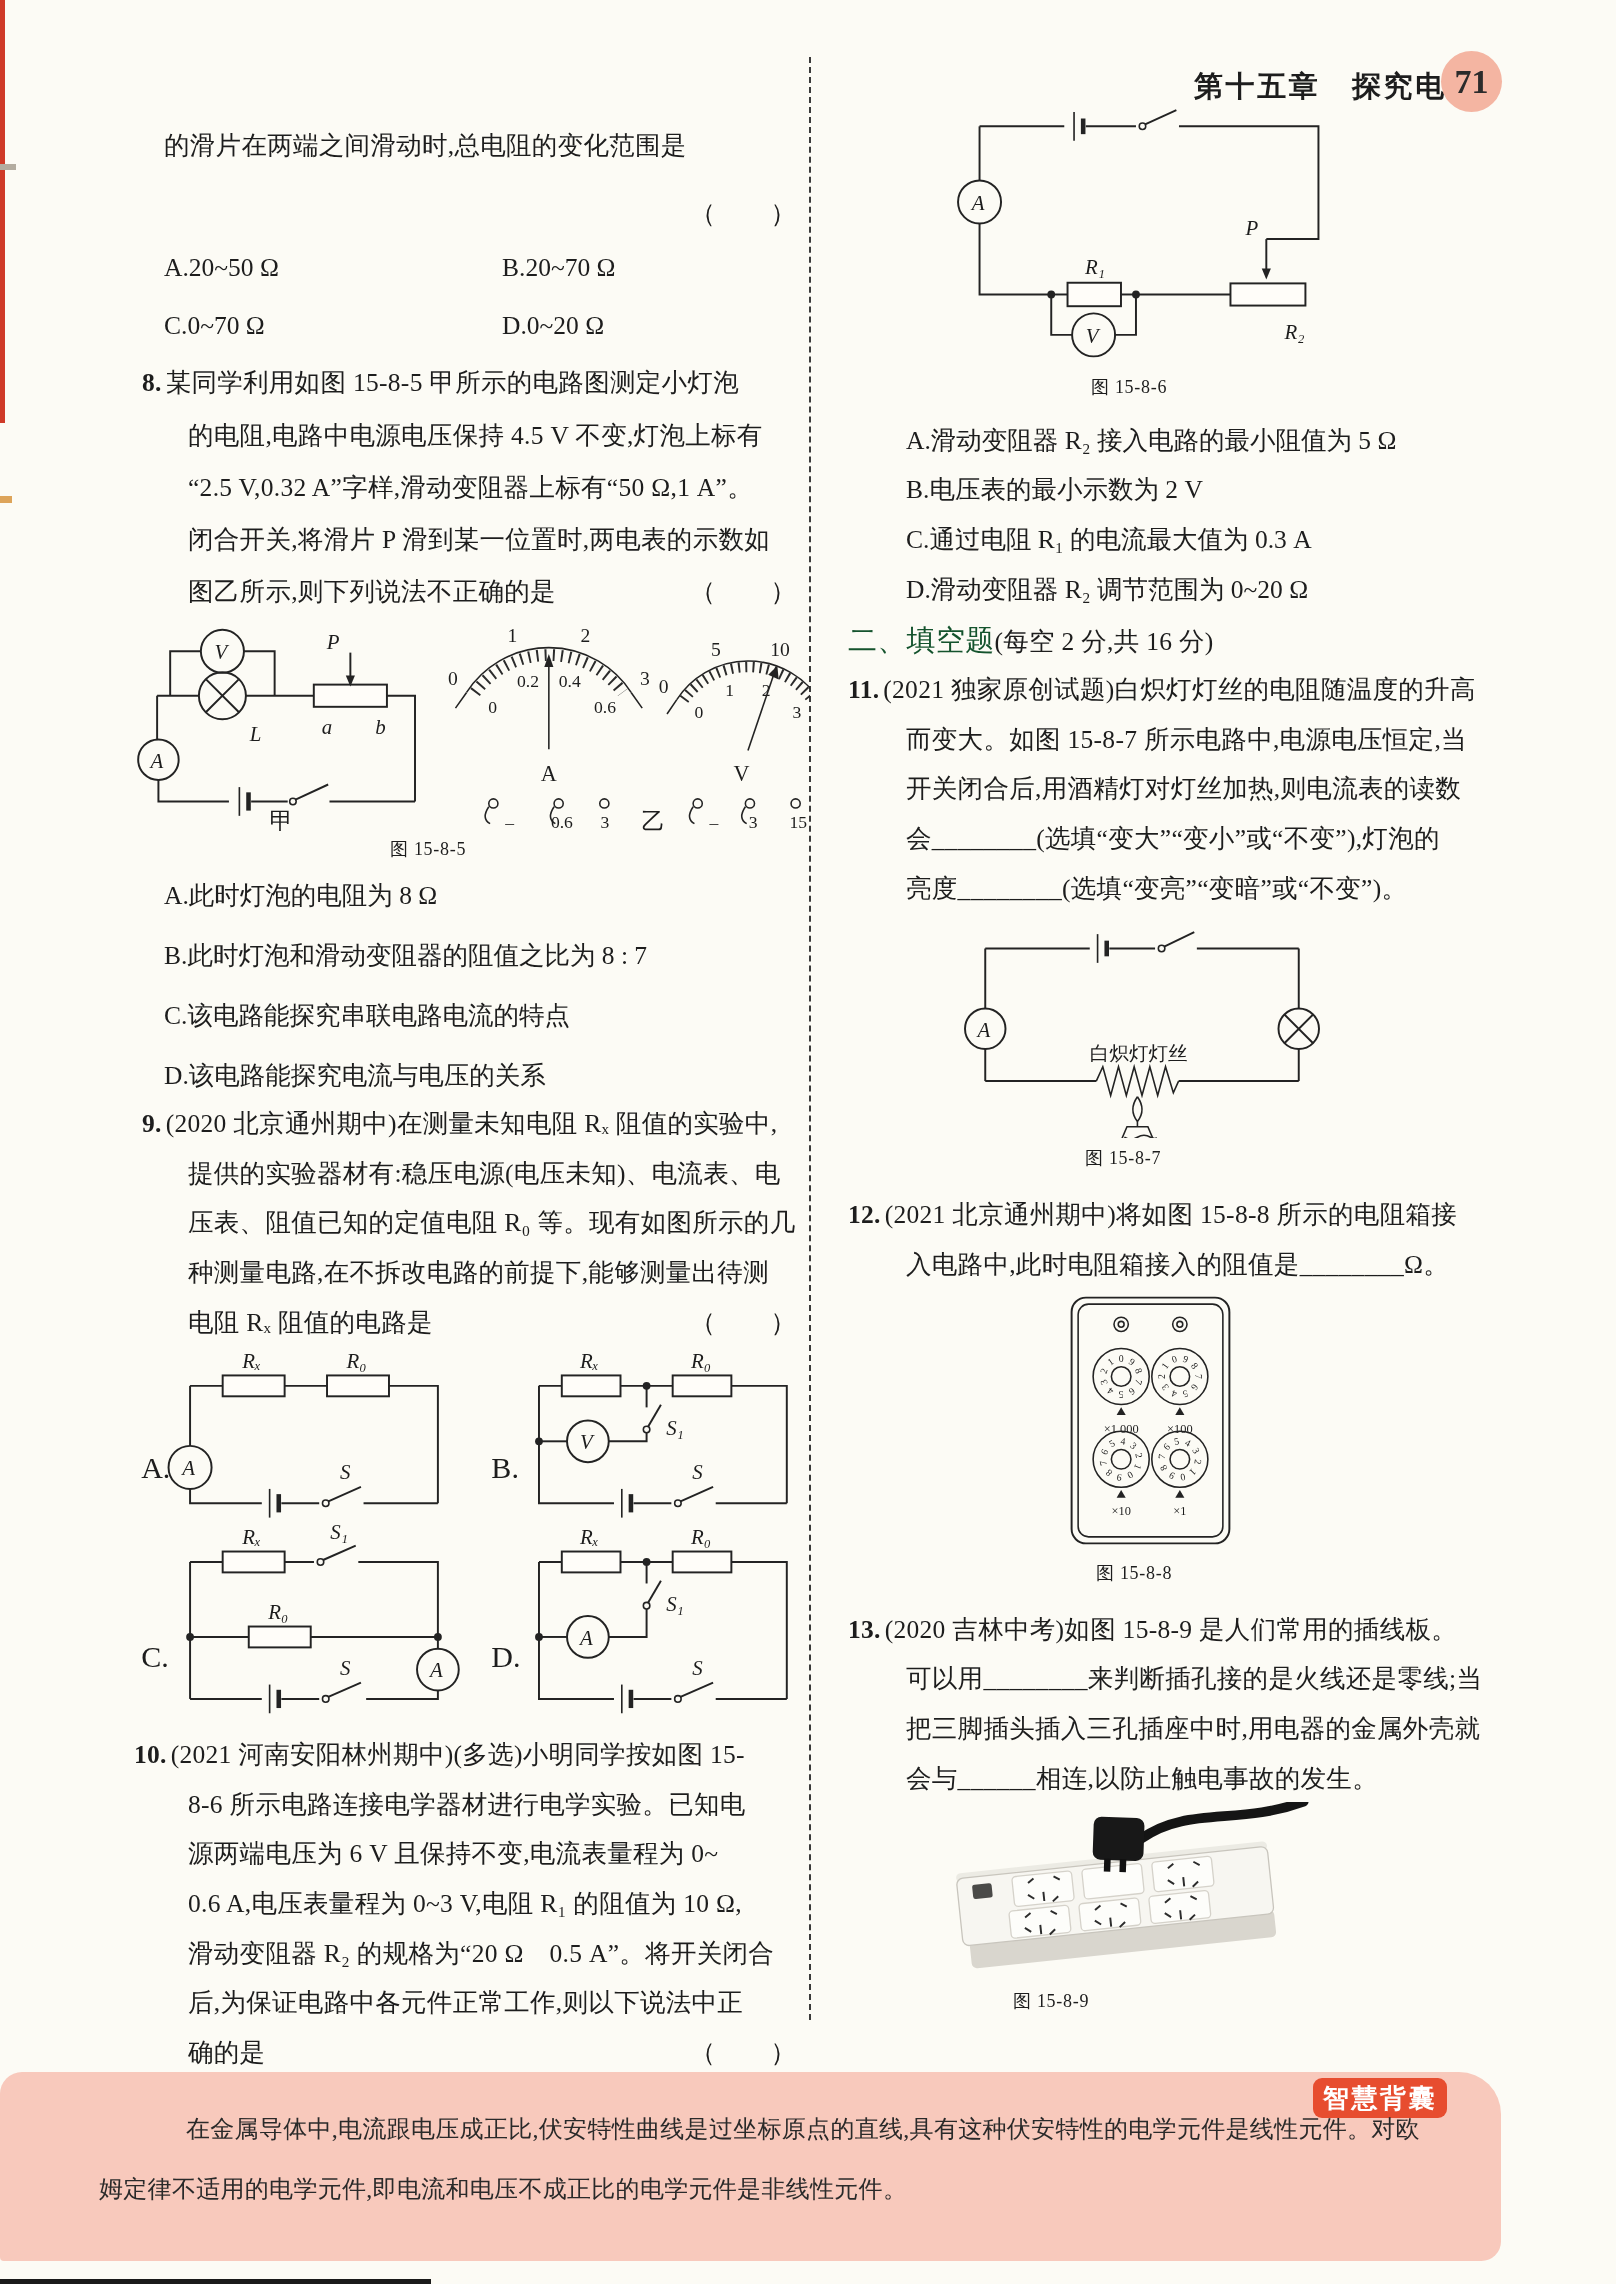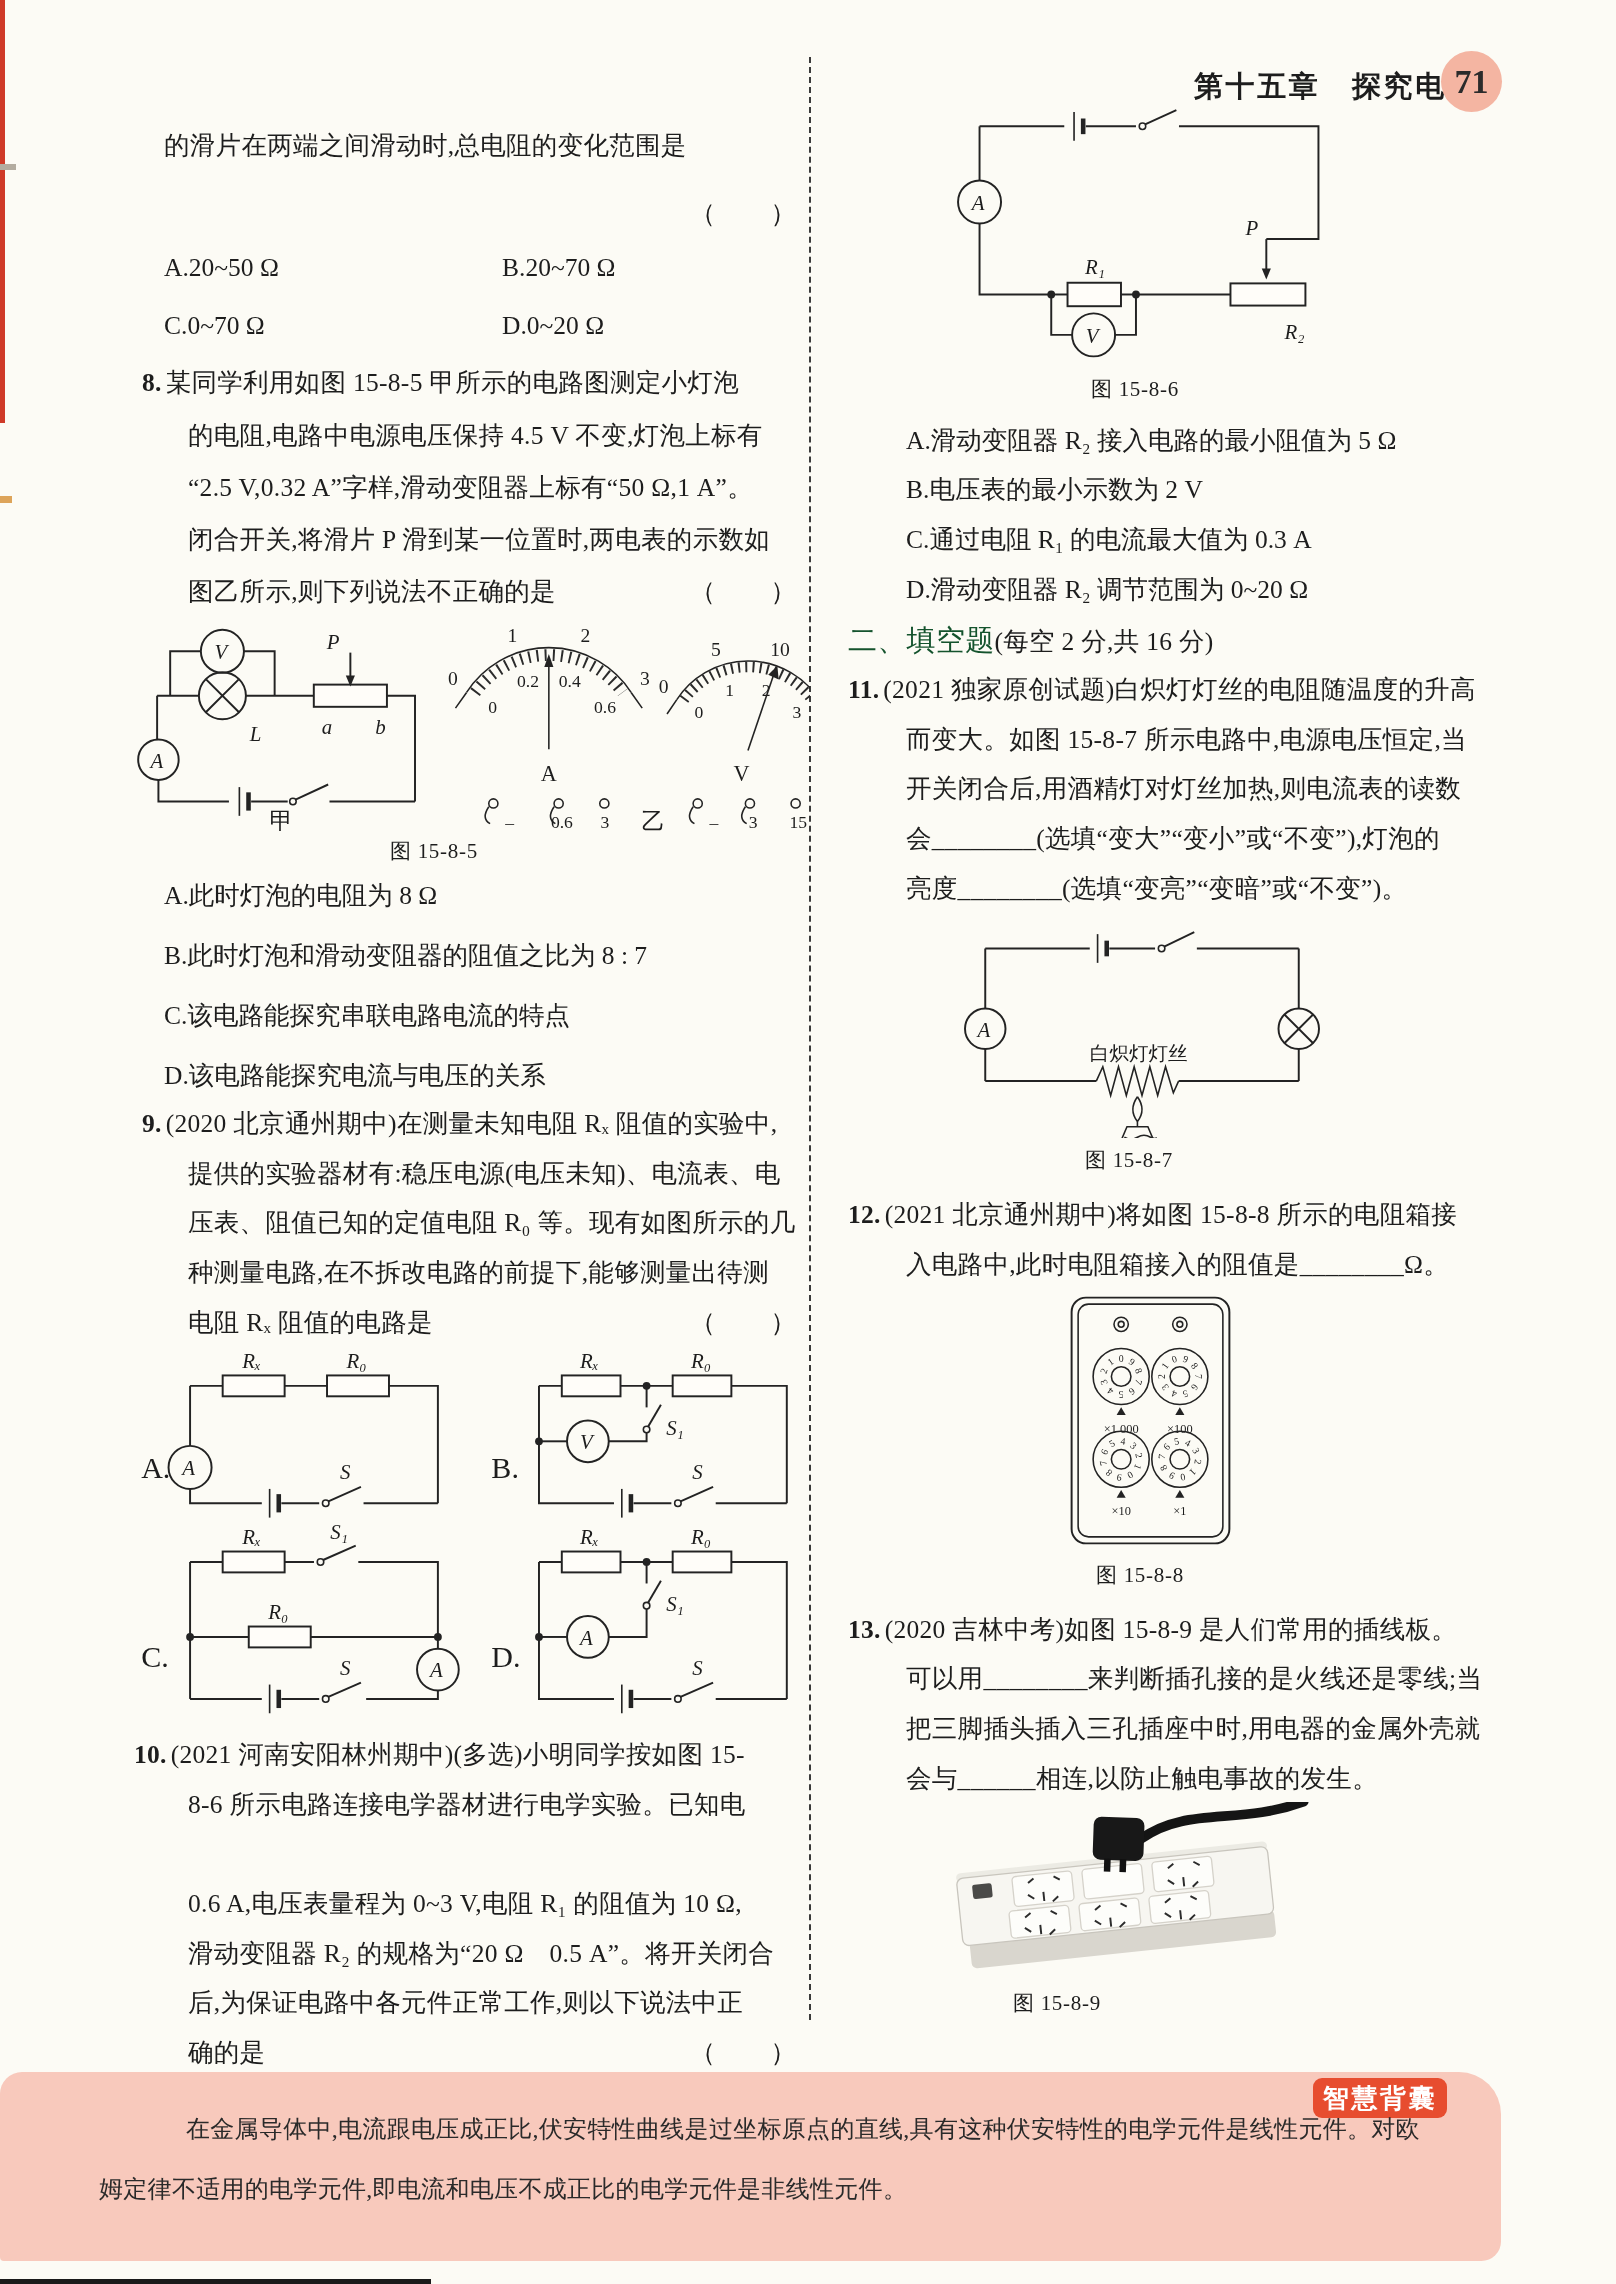--- a/index.html
+++ b/index.html
@@ -1,21 +1,21 @@
 <!DOCTYPE html>
 <html style="font-size:10.4px"><head>
 <meta charset="utf-8">
 <style>
   html,body{margin:0;padding:0;background:#e8e6e0;}
   .page{position:relative;width:1616px;height:2284px;background:#fcfbf5;overflow:hidden;
         font-family:"Liberation Serif","DejaVu Serif",serif;color:#1d1d1d;}
   .tl{position:absolute;font-size:25.5px;white-space:nowrap;letter-spacing:0.3px;}
   .qnum{font-weight:bold;margin-right:3.9px;}
   .opt{position:absolute;font-size:25.5px;white-space:nowrap;}
-  .figcap{position:absolute;font-size:21px;white-space:nowrap;letter-spacing:0.7px;}
+  .figcap{position:absolute;font-size:18px;white-space:nowrap;letter-spacing:0.7px;}
   .bracket{position:absolute;font-size:25.5px;letter-spacing:1.3px;}
   .hdr{position:absolute;left:1194px;top:67px;font-size:29px;font-weight:bold;letter-spacing:2.6px;}
   .pgbadge{position:absolute;left:1441px;top:51px;width:61px;height:61px;border-radius:50%;
            background:#f4b5a2;display:flex;align-items:center;justify-content:center;
            font-size:34px;font-weight:bold;color:#2b2b2b;}
   .divider{position:absolute;left:809px;top:57px;height:1963px;width:0;border-left:2px dashed #3a3a3a;}
   .redstripe{position:absolute;left:0;top:0;width:4.6px;height:423px;background:#cf3a28;}
   .mark1{position:absolute;left:0;top:164px;width:15.7px;height:5.9px;background:#b3aca0;}
   .mark2{position:absolute;left:0;top:496px;width:11.7px;height:6.5px;background:#dda45a;}
   .botstrip{position:absolute;left:0;top:2279px;width:431px;height:5.2px;background:#1a1a1a;}
@@ -268,20 +268,21 @@
       <path class="w" d="M770,535 H828"></path>
       <circle class="w2" cx="838" cy="535" r="5"></circle>
       <path class="w" d="M842,532 L892,510"></path>
       <path class="w" d="M896,535 H1005"></path>
       <text class="sv-it" x="860" y="498">S</text>
     </g>
   </svg>
 
   <div class="tl" style="left:134px;top:1737px"><span class="qnum">10.</span><span>(2021 河南安阳林州期中)(多选)小明同学按如图 15-</span></div>
   <div class="tl" style="left:188px;top:1787px">8-6 所示电路连接电学器材进行电学实验。已知电</div>
+  <div class="tl" style="left:188px;top:1836px">源两端电压为 6 V 且保持不变,电流表量程为 0~</div>
   <div class="tl" style="left:188px;top:1886px">0.6 A,电压表量程为 0~3 V,电阻 R₁ 的阻值为 10 Ω,</div>
   <div class="tl" style="left:188px;top:1936px">滑动变阻器 R₂ 的规格为“20 Ω　0.5 A”。将开关闭合</div>
   <div class="tl" style="left:188px;top:1985px">后,为保证电路中各元件正常工作,则以下说法中正</div>
   <div class="tl" style="left:188px;top:2035px">确的是</div>
   <div class="bracket" style="left:690px;top:2035px">（　　）</div>
 
   <svg style="position:absolute;left:940px;top:97px" width="418" height="262" viewBox="0 0 640 402">
     <path class="w" d="M60,45 H190"></path>
     <path class="w" style="stroke-width:2.5" d="M205,23 V67"></path>
     <path class="w" style="stroke-width:7" d="M219,33 V57"></path>

